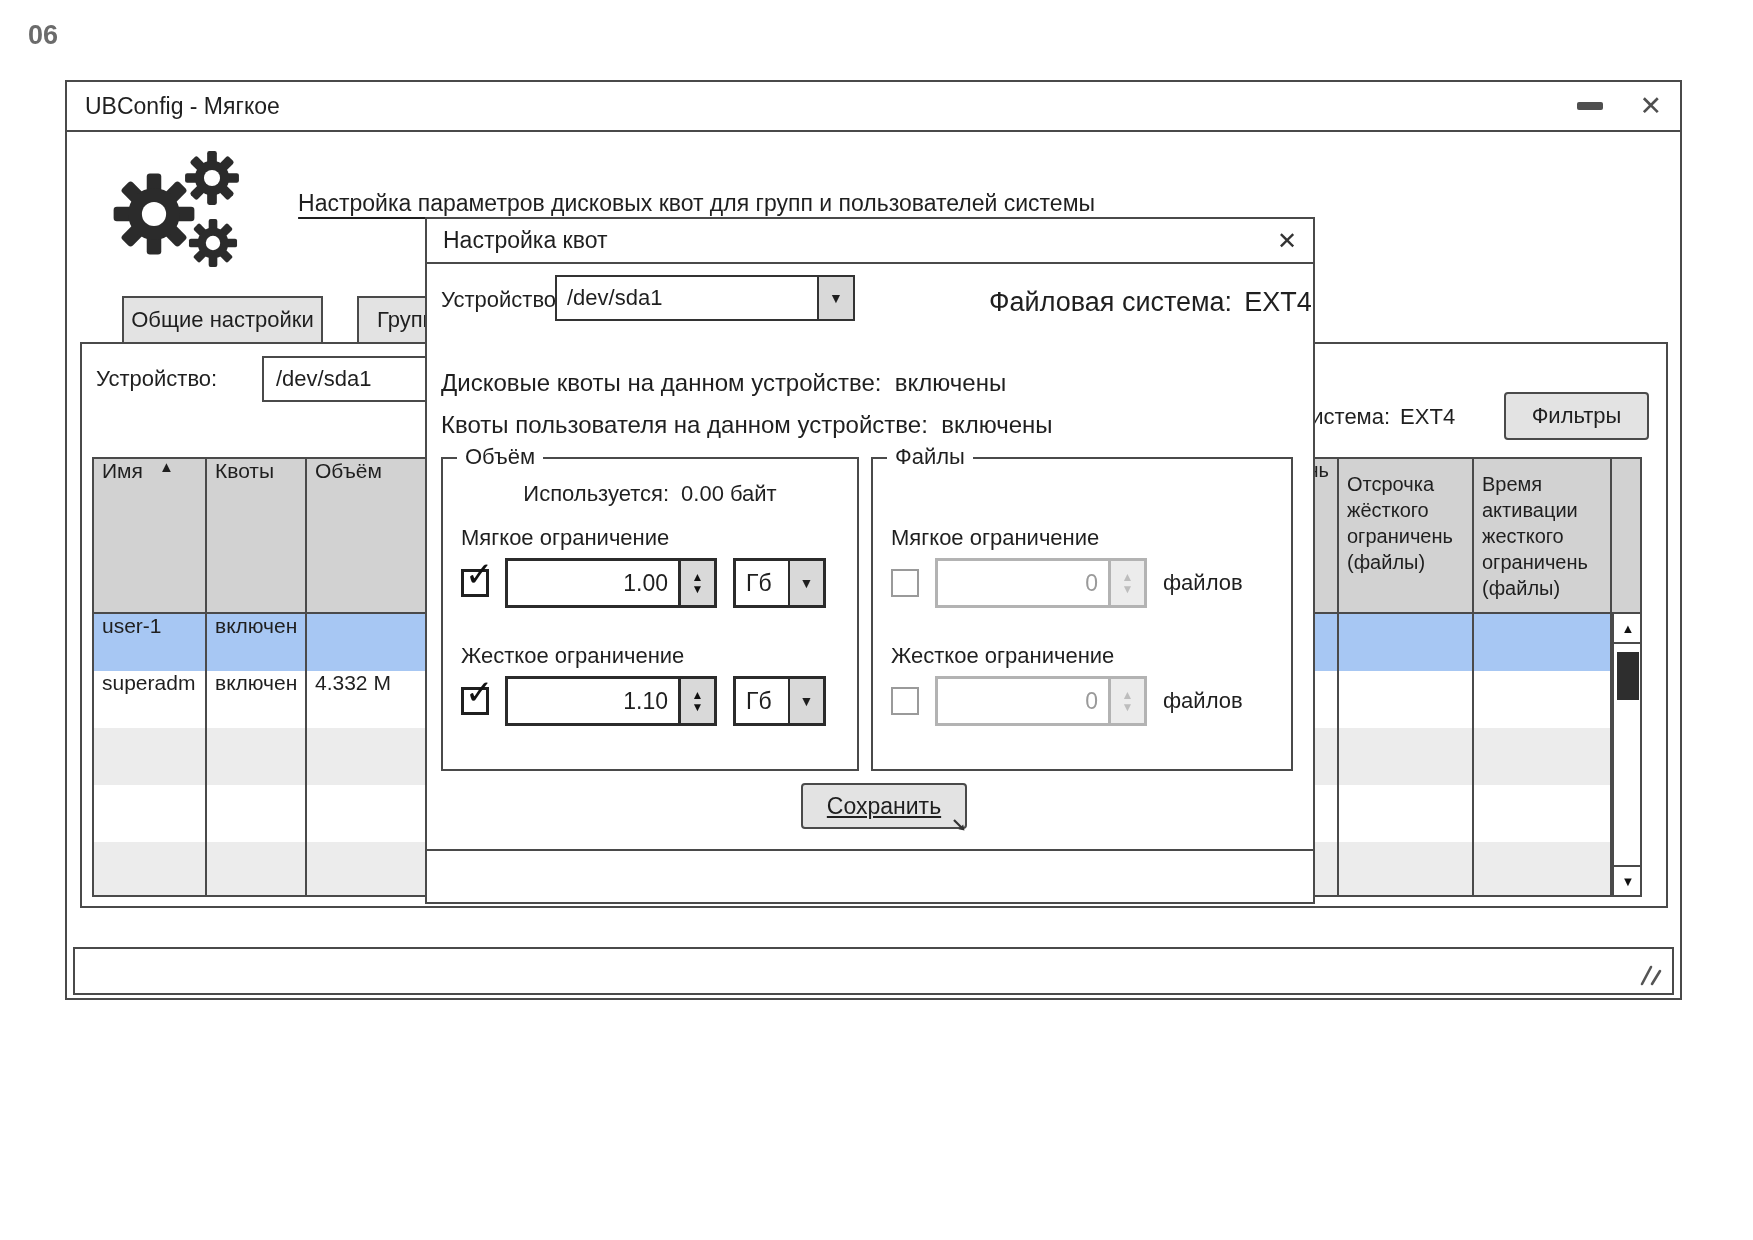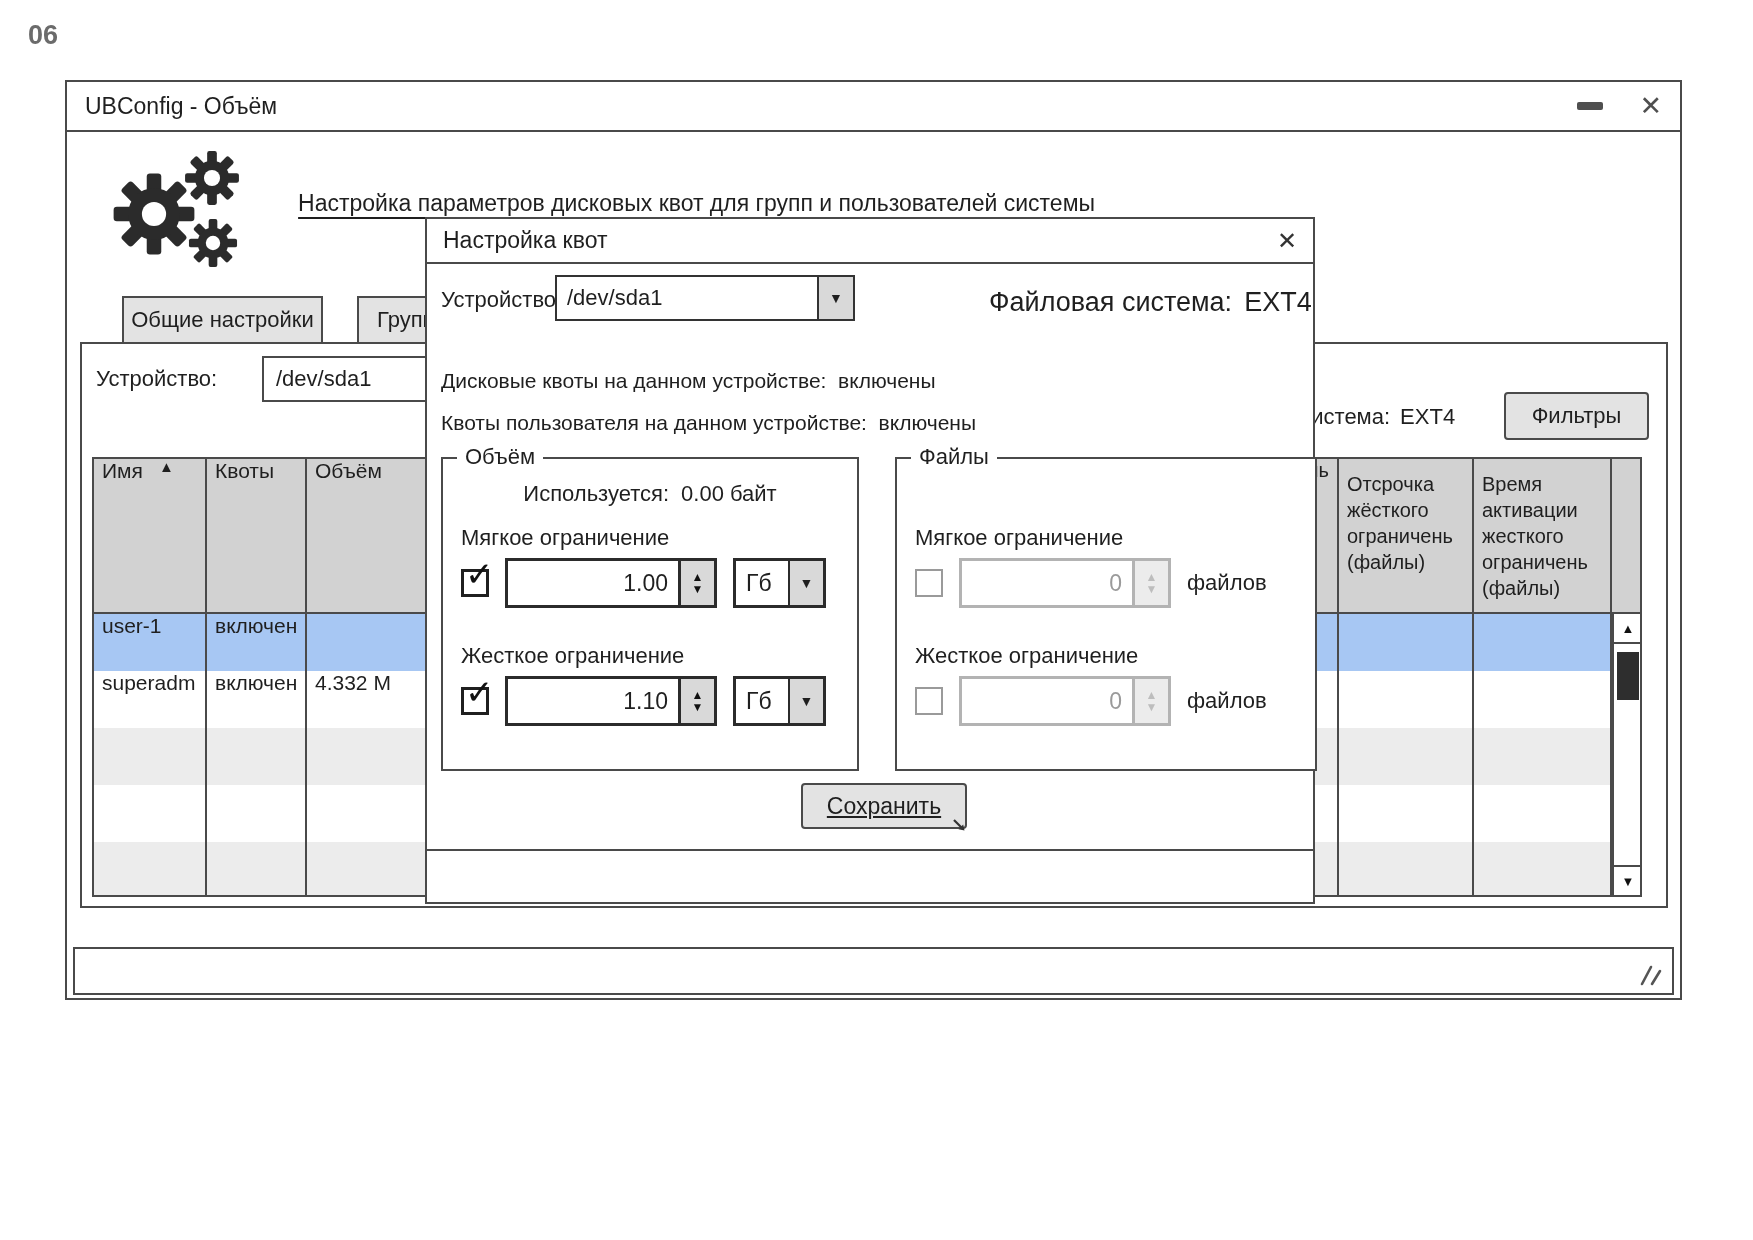--- a/index.html
+++ b/index.html
@@ -84,26 +84,26 @@
   .dlg-title{font-size:23px;}
   .dlg-close{margin-left:auto; font-size:24px; font-weight:bold; color:#333; line-height:1;}
   .dlg-device-label{position:absolute; left:14px; top:68px; font-size:22px;}
   .combo{position:absolute; left:128px; top:56px; display:flex; height:46px;}
   .combo-value{width:264px; border:2px solid #333; background:#fff; display:flex; align-items:center;
                padding-left:10px; font-size:22px;}
   .combo-arrow{width:38px; border:2px solid #333; border-left-width:2px; margin-left:-2px;
                background:var(--seg-bg); display:flex; align-items:center; justify-content:center; font-size:14px;}
   .dlg-fs{position:absolute; left:562px; top:68px; font-size:27px;}
   .dlg-fs .val{margin-left:12px;}
-  .status-line{position:absolute; left:14px; font-size:21px;}
+  .status-line{position:absolute; left:14px; font-size:24px;}
   .line-disk{top:150px;} .line-user{top:192px;}
 
   .fieldset{position:absolute; top:238px; height:314px; border:2px solid var(--border); background:#fff;}
   .fieldset.volume{left:14px; width:418px;}
-  .fieldset.files{left:468px; width:422px;}
+  .fieldset.files{left:444px; width:422px;}
   .legend{position:absolute; top:-15px; left:14px; background:#fff; padding:0 8px; font-size:22px;}
   .used-line{position:absolute; top:22px; left:0; right:0; text-align:center; font-size:22px;}
   .used-line .val{margin-left:12px;}
   .limit-label{position:absolute; left:18px; font-size:22px;}
   .lab-soft{top:66px;} .lab-hard{top:184px;}
   .limit-row{position:absolute; left:18px; height:52px; display:flex; align-items:center; gap:16px;}
   .row-soft{top:98px;} .row-hard{top:216px;}
 
   .checkbox{position:relative; width:28px; height:28px; border:3px solid #1f1f1f; background:#fff; flex:none;}
   .checkbox.unchecked{border:2.5px solid #9a9a9a;}
@@ -148,21 +148,21 @@
       <circle r="32"></circle>
       <circle r="15" fill="#ffffff"></circle>
     </g>
   </symbol>
 </svg>
 
 <div class="page-tag">06</div>
 
 <div class="window">
   <div class="titlebar">
-    <span class="title">UBConfig - Объём</span>
+    <span class="title">UBConfig - Мягкое</span>
     <span class="win-controls">
       <span class="min-btn">
           <span class="min-glyph"></span>
         </span>
       <span class="close-btn">✕</span>
     </span>
   </div>
 
   <svg class="gears" viewBox="0 0 140 126">
     <use href="#gear" x="0" y="24" width="84" height="84"></use>

